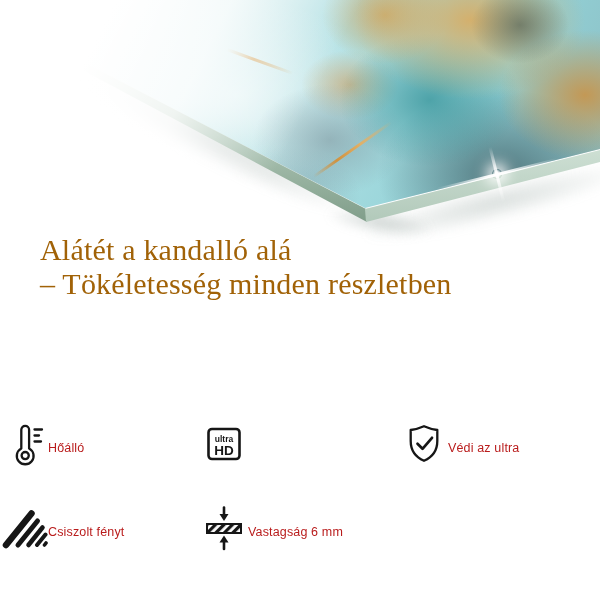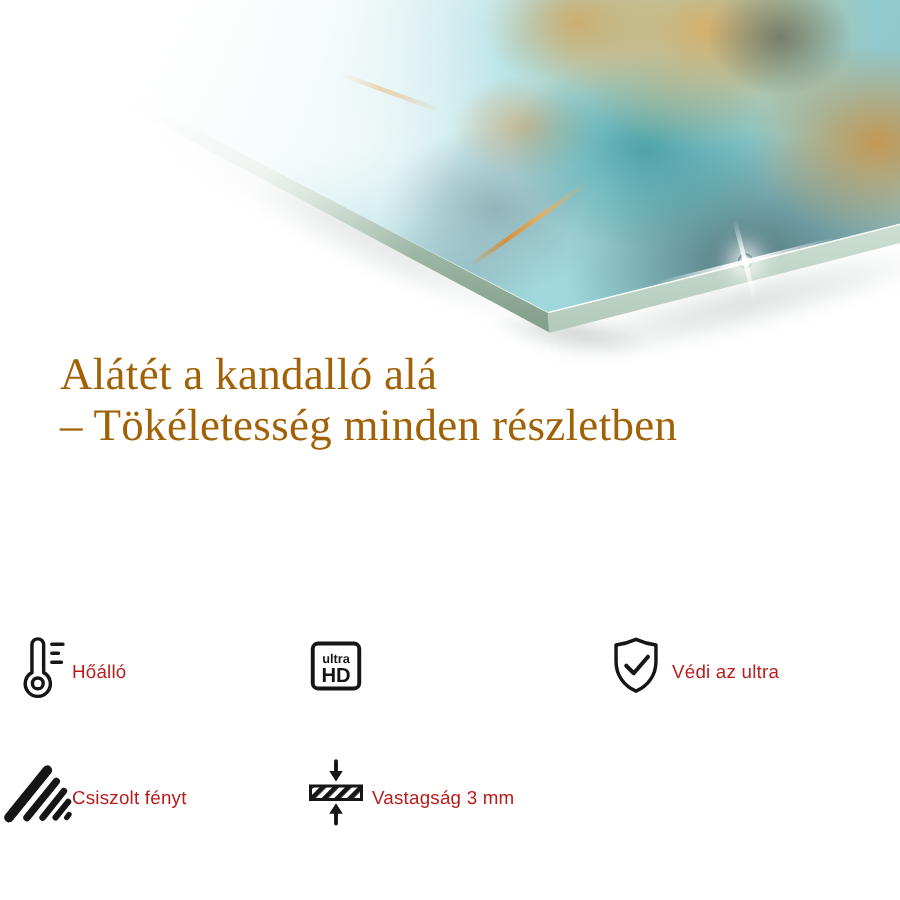--- a/index.html
+++ b/index.html
@@ -149,17 +149,17 @@
           <pattern id="hatch" patternUnits="userSpaceOnUse" width="6" height="6" patternTransform="rotate(45)">
             <rect width="3.2" height="6" fill="#161616"></rect>
           </pattern>
         </defs>
         <rect x="7" y="20" width="34" height="9" fill="url(#hatch)" stroke="#161616" stroke-width="2"></rect>
         <path class="stk" d="M24 3.5 V10" style="stroke-width:2.6"></path>
         <polygon class="fil" points="19.5,10 28.5,10 24,17"></polygon>
         <path class="stk" d="M24 45 V38.5" style="stroke-width:2.6"></path>
         <polygon class="fil" points="19.5,38.5 28.5,38.5 24,31.5"></polygon>
       </svg>
-      <span class="lbl">Vastagság 3 mm</span>
+      <span class="lbl">Vastagság 6 mm</span>
     </div>
 
   </div>
 </div>
 
 </body></html>

